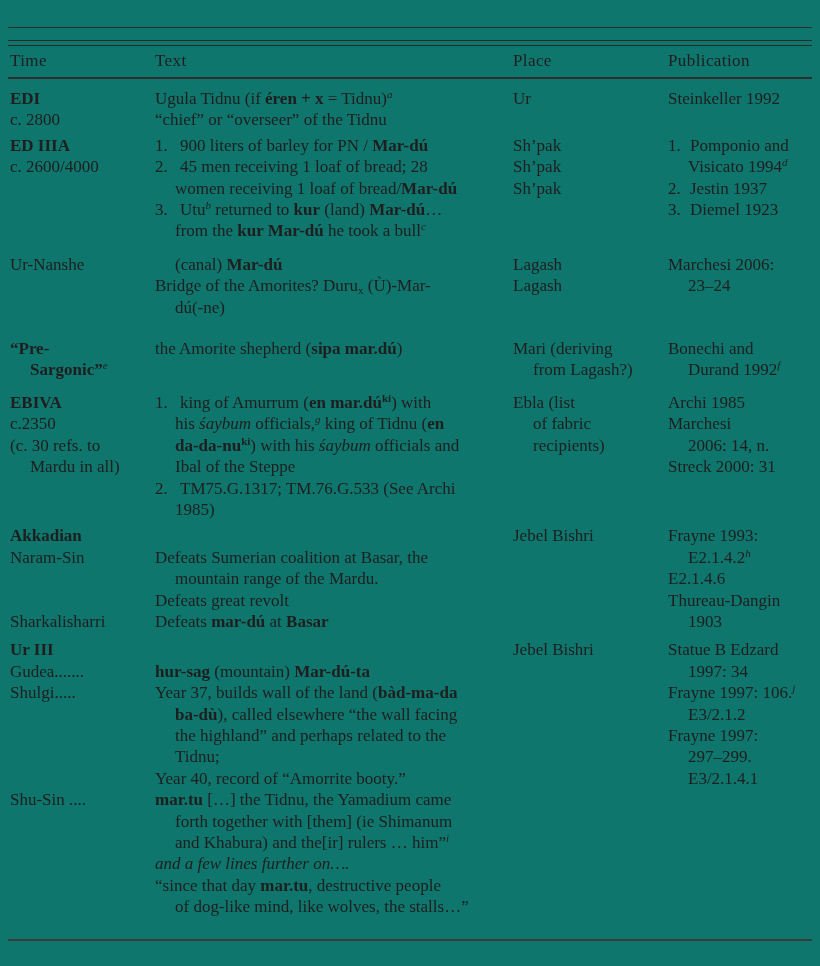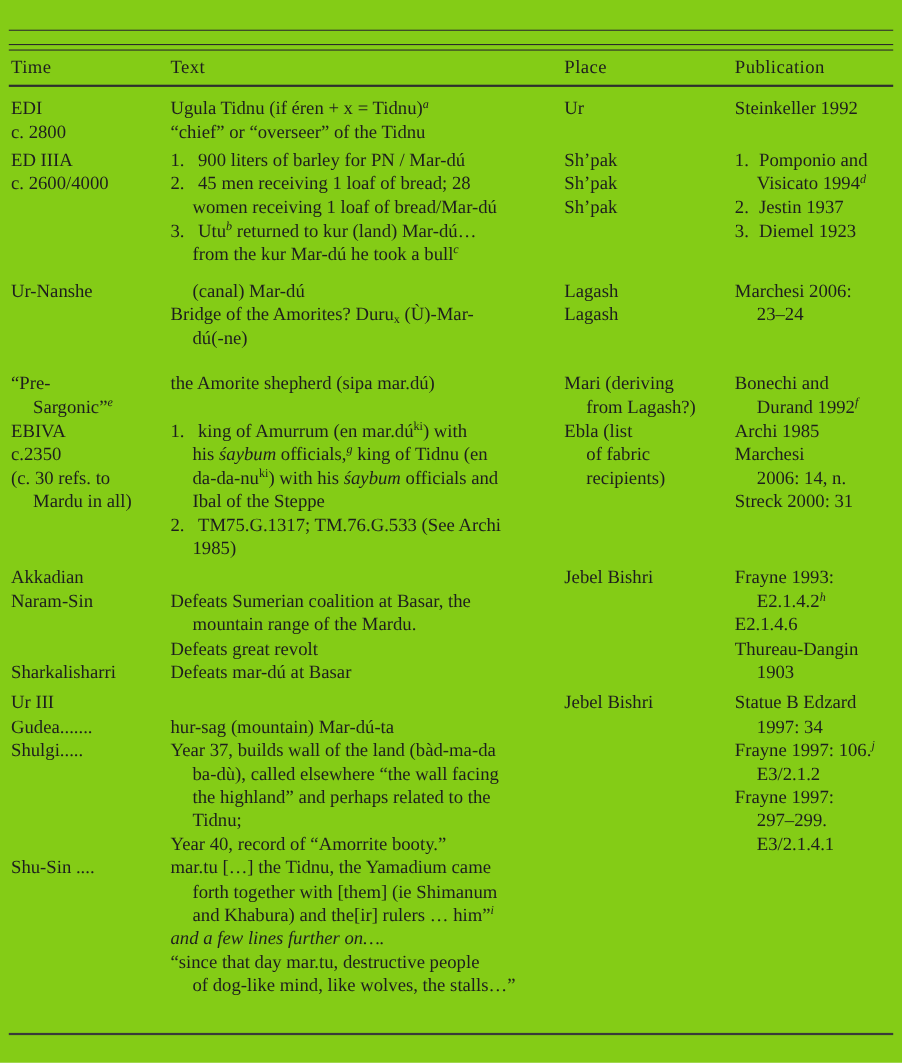--- a/index.html
+++ b/index.html
@@ -1,39 +1,39 @@
 <!DOCTYPE html>
 <html><head>
 <meta charset="utf-8">
 <style>
   html,body{margin:0;padding:0}
-  .page{position:relative;width:820px;height:966px;background:#84cc16;overflow:hidden;
+  .page{position:relative;width:820px;height:966px;background:#0f766e;overflow:hidden;
         font-family:"Liberation Serif","DejaVu Serif",serif;color:#1e1e1e;font-size:17px;}
   .rule{position:absolute;left:8px;width:804px;background:#2e2e2e}
   #rule-top{top:27px;height:1.2px}
   #rule-double{top:40px;height:3.6px;background:transparent;border-top:1.4px solid #2a2a2a;border-bottom:1.1px solid #2a2a2a;width:804px;position:absolute;left:8px}
   #rule-header{top:77px;height:1.6px}
   #rule-bottom{top:939px;height:2px;background:#3a3a3a}
   .header-row{position:absolute;top:51px;left:10px;width:800px;display:flex;letter-spacing:.4px}
   .hcell{flex:none}
   #rows{position:absolute;top:79px;left:10px;width:800px}
   .row{display:flex}
   .row-0{margin-top:9px}.row-1{margin-top:4px}.row-2{margin-top:12px}.row-3{margin-top:20px}
-  .row-4{}.row-5{margin-top:5px}.row-6{margin-top:7px}
+  .row-4{margin-top:11px}.row-5{margin-top:5px}.row-6{margin-top:7px}
   .cell{flex:none}
   .col-time,.h-time{width:145px}
   .col-text,.h-text{width:358px}
   .col-place,.h-place{width:155px}
   .col-pub,.h-pub{width:142px}
   .line{min-height:21.4px;line-height:21.4px;white-space:nowrap}
   .line.ind{padding-left:20px}
   .line.marked{display:flex}
   .marker{flex:none;width:25px}
   .col-pub .marker{width:22px}
-  .b{font-weight:normal}
+  .b{font-weight:bold}
   .it{font-style:italic}
   .sup{font-size:11px;vertical-align:6px;line-height:0}
   .sb{font-size:11px;vertical-align:-3px;line-height:0}
 </style>
 </head>
 <body>
 
 <div class="page">
   <div class="rule" id="rule-top"></div>
   <div id="rule-double"></div>

